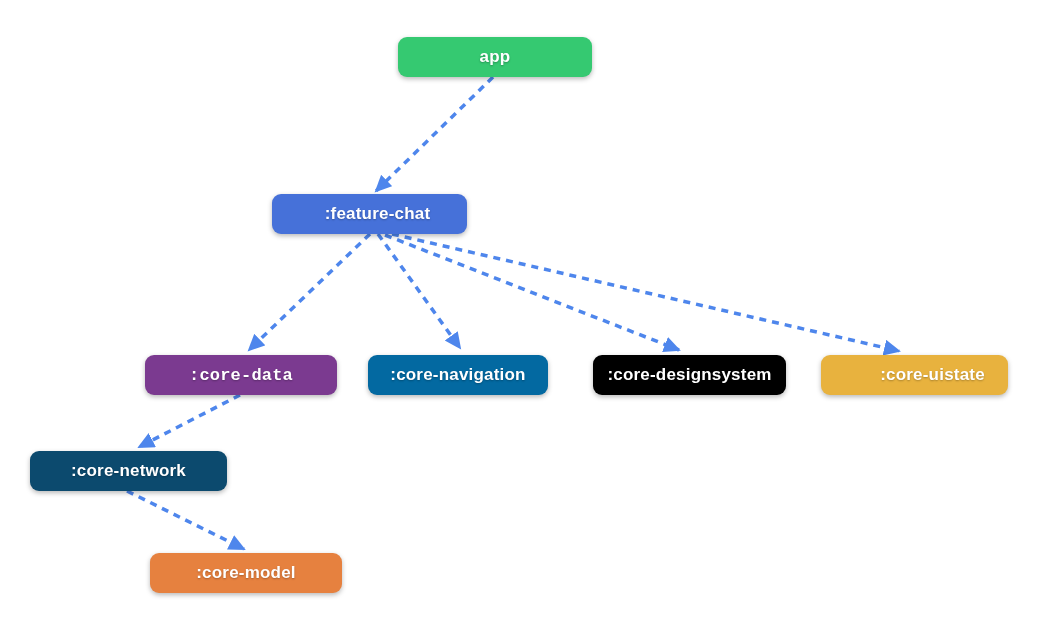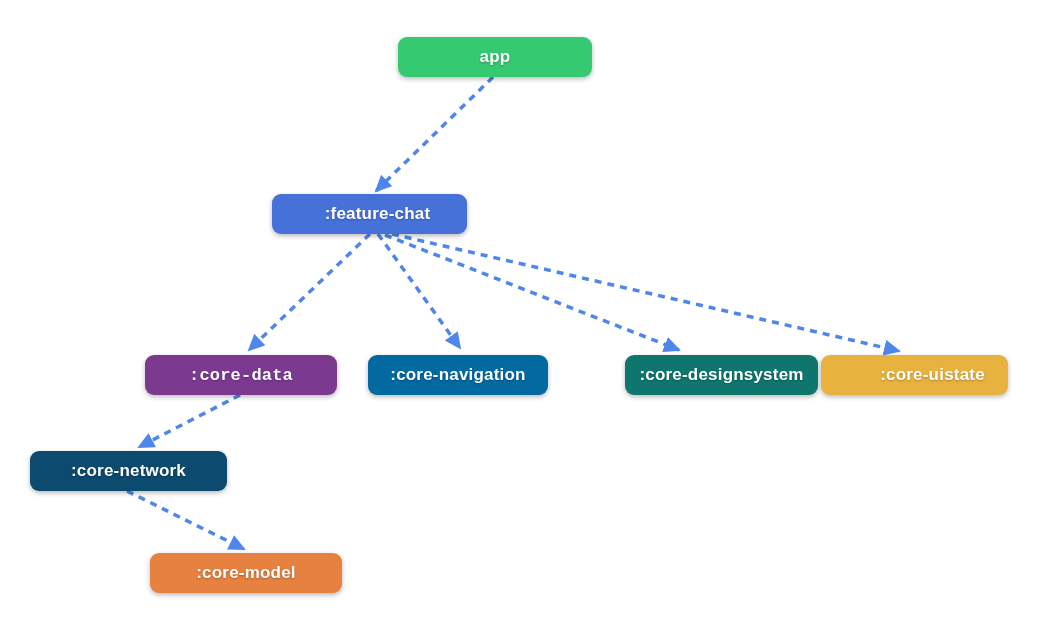--- a/index.html
+++ b/index.html
@@ -61,18 +61,18 @@
         <line x1="392" y1="234" x2="899" y2="351" stroke="#4E86EC" stroke-width="3.5" stroke-dasharray="7 6" marker-end="url(#arrowhead)" class="edge"></line>
         <line x1="240" y1="395" x2="139" y2="447" stroke="#4E86EC" stroke-width="3.5" stroke-dasharray="7 6" marker-end="url(#arrowhead)" class="edge"></line>
         <line x1="127" y1="491" x2="244" y2="549" stroke="#4E86EC" stroke-width="3.5" stroke-dasharray="7 6" marker-end="url(#arrowhead)" class="edge"></line>
       </g>
   </svg>
   <div id="nodes">
       <div class="node" style="left: 398px; top: 37px; width: 194px; height: 40px; background: rgb(53, 201, 113);">app</div>
       <div class="node" style="left: 272px; top: 194px; width: 195px; height: 40px; background: rgb(70, 113, 217); padding-left: 16px;">:feature-chat</div>
       <div class="node" style="left: 145px; top: 355px; width: 192px; height: 40px; background: rgb(123, 58, 144); font-family: Liberation Mono, monospace;">:core-data</div>
       <div class="node" style="left: 368px; top: 355px; width: 180px; height: 40px; background: #0369a1;">:core-navigation</div>
-      <div class="node" style="left: 593px; top: 355px; width: 193px; height: 40px; background: #0f766e; margin-left: 32px;">:core-designsystem</div>
+      <div class="node" style="left: 593px; top: 355px; width: 193px; height: 40px; background: #000000;">:core-designsystem</div>
       <div class="node" style="left: 821px; top: 355px; width: 187px; height: 40px; background: rgb(232, 178, 62); padding-left: 36px;">:core-uistate</div>
       <div class="node" style="left: 30px; top: 451px; width: 197px; height: 40px; background: #0c4a6e;">:core-network</div>
       <div class="node" style="left: 150px; top: 553px; width: 192px; height: 40px; background: rgb(230, 129, 63); text-align: center;">:core-model</div>
     </div>
 </div>
 
 </body></html>

